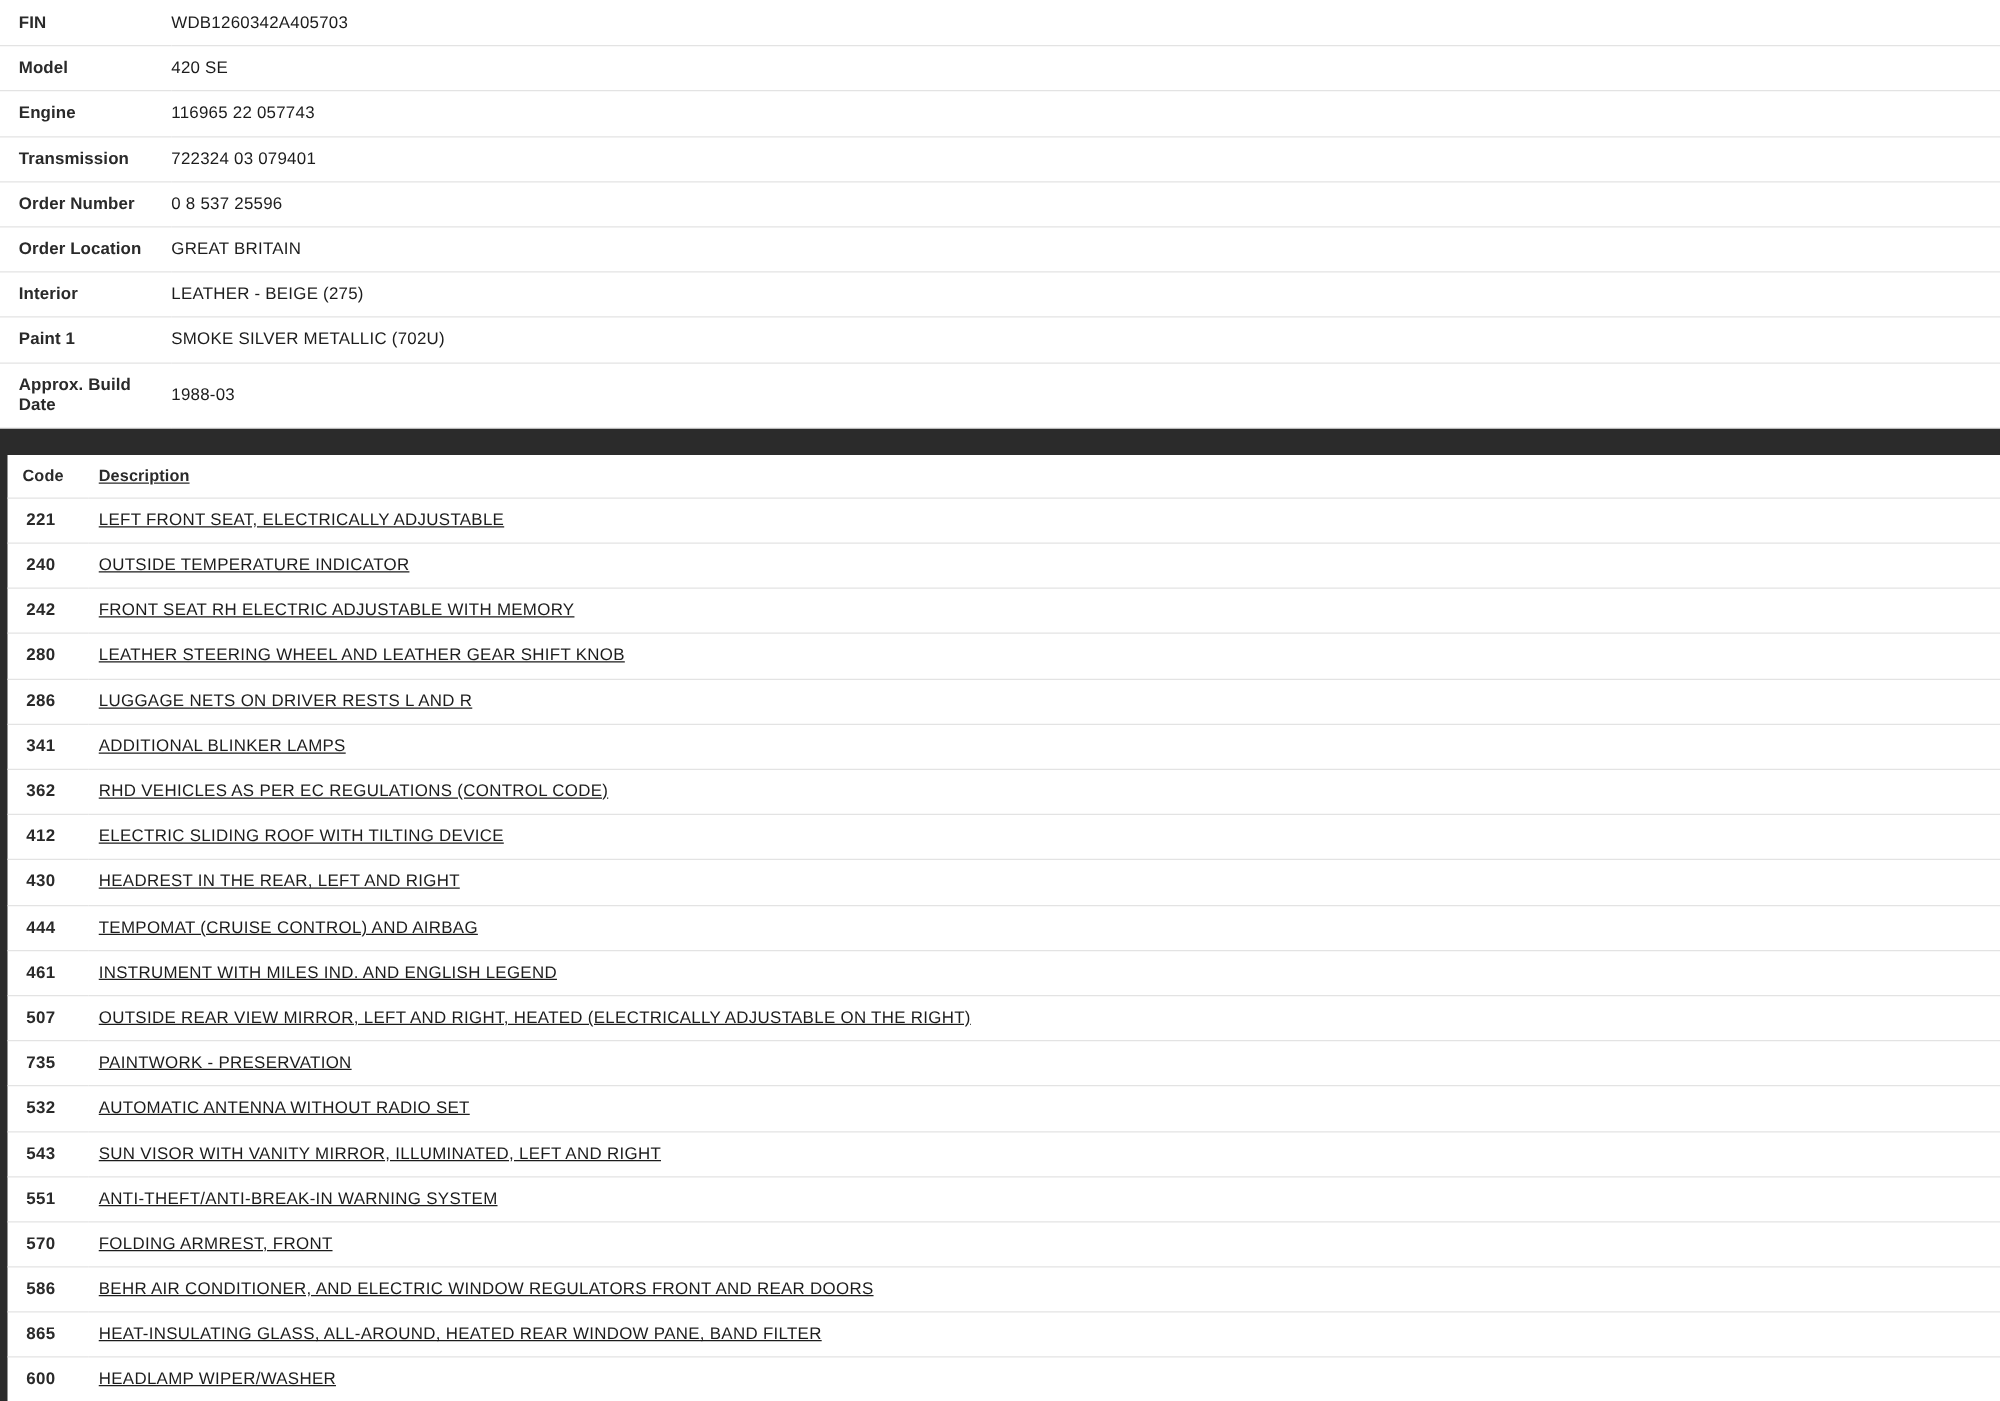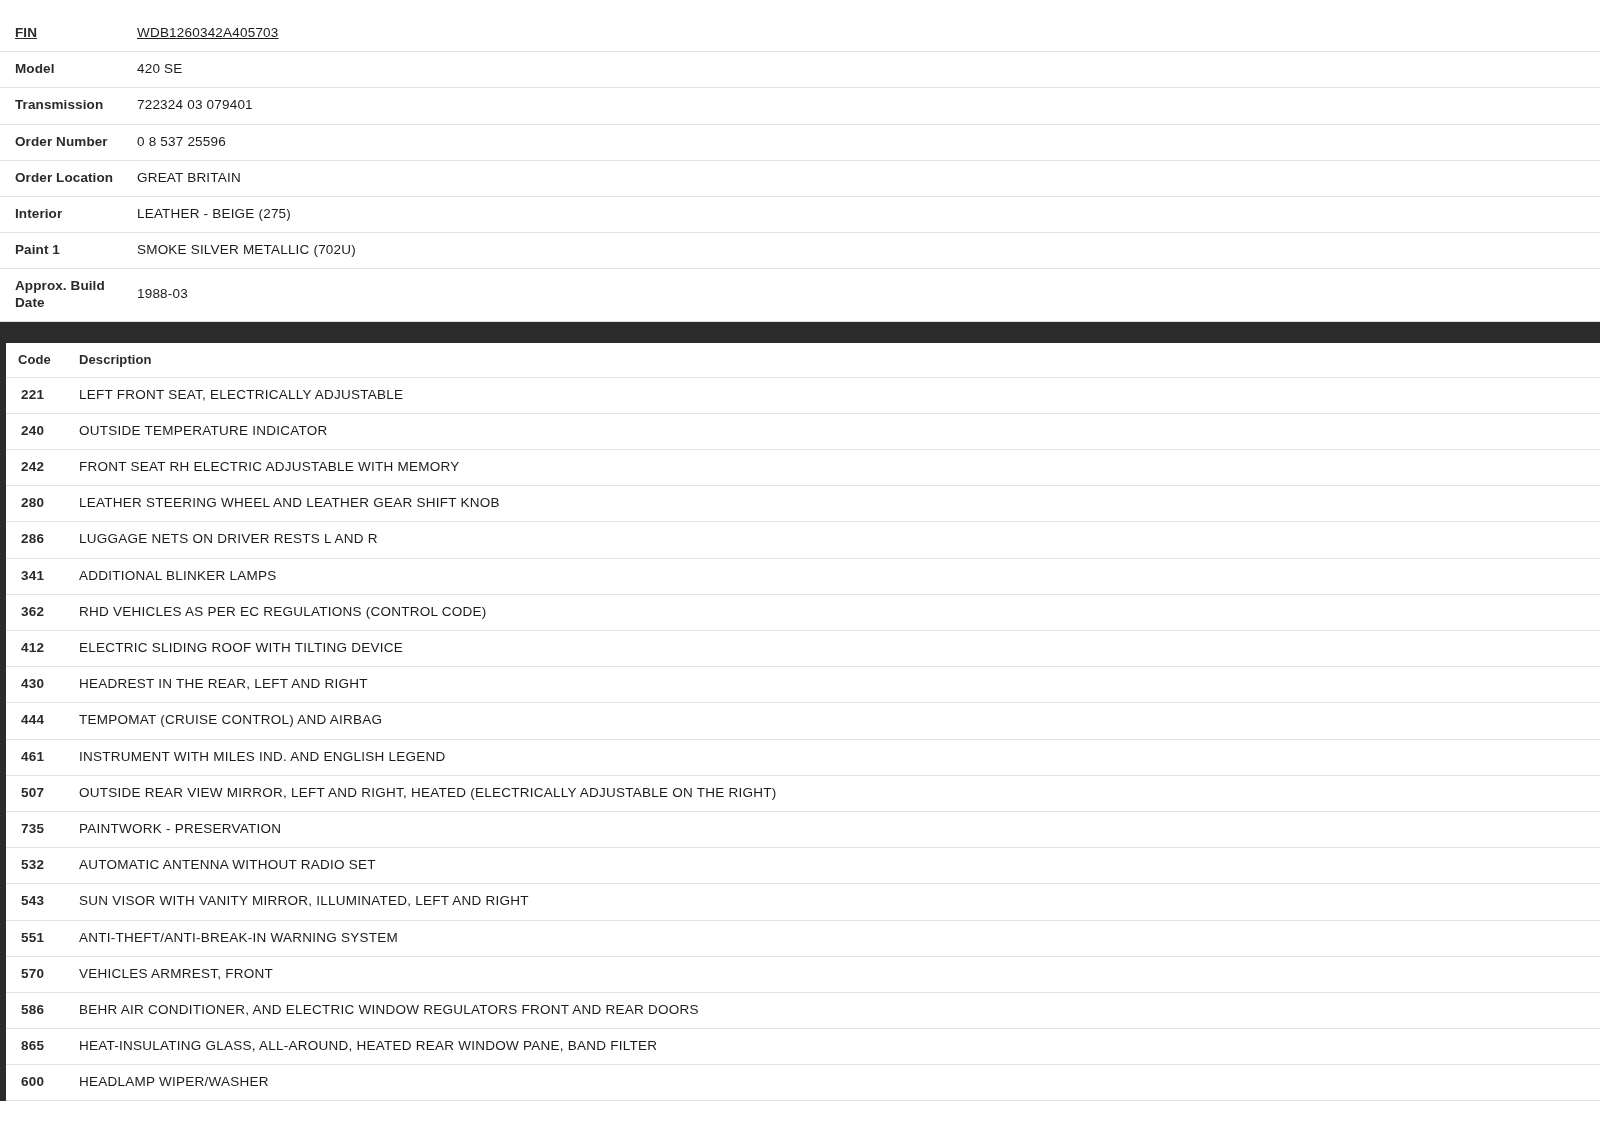--- a/index.html
+++ b/index.html
@@ -39,21 +39,21 @@
     font-weight: bold;
     color: #2a2a2a;
     letter-spacing: 0.1px;
   }
   .spec-table td.value {
     padding-left: 0px;
     font-weight: normal;
     color: #1c1c1c;
     letter-spacing: 0.2px;
   }
-  .spec-table tr:first-child td { padding-top: 25px; text-decoration: underline; }
+  .spec-table tr:first-child td { padding-top: 10px; }
 
   
   .band {
     height: 21px;
     background: #2b2b2b;
     width: 100%;
   }
 
   
   .codes-wrap {
@@ -75,20 +75,21 @@
     letter-spacing: 0.1px;
   }
   .codes-table th.c-code,
   .codes-table td.c-code {
     width: 65px;
     padding-left: 12px;
   }
   .codes-table th.c-desc,
   .codes-table td.c-desc {
     padding-left: 8px;
+    text-decoration: underline;
   }
   .codes-table td {
     font-size: 13.5px;
     color: #1c1c1c;
     padding: 9px 0 10px 0;
     letter-spacing: 0.25px;
     line-height: 1.2;
     white-space: nowrap;
     overflow: hidden;
     text-overflow: ellipsis;
@@ -109,20 +110,24 @@
     <tbody>
       <tr>
         <td class="label">FIN</td>
         <td class="value">WDB1260342A405703</td>
       </tr>
       <tr>
         <td class="label">Model</td>
         <td class="value">420 SE</td>
       </tr>
       <tr>
+        <td class="label">Engine</td>
+        <td class="value">116965 22 057743</td>
+      </tr>
+      <tr>
         <td class="label">Transmission</td>
         <td class="value">722324 03 079401</td>
       </tr>
       <tr>
         <td class="label">Order Number</td>
         <td class="value">0 8 537 25596</td>
       </tr>
       <tr>
         <td class="label">Order Location</td>
         <td class="value">GREAT BRITAIN</td>
@@ -212,21 +217,21 @@
         <tr>
           <td class="c-code">543</td>
           <td class="c-desc">SUN VISOR WITH VANITY MIRROR, ILLUMINATED, LEFT AND RIGHT</td>
         </tr>
         <tr>
           <td class="c-code">551</td>
           <td class="c-desc">ANTI-THEFT/ANTI-BREAK-IN WARNING SYSTEM</td>
         </tr>
         <tr>
           <td class="c-code">570</td>
-          <td class="c-desc">VEHICLES ARMREST, FRONT</td>
+          <td class="c-desc">FOLDING ARMREST, FRONT</td>
         </tr>
         <tr>
           <td class="c-code">586</td>
           <td class="c-desc">BEHR AIR CONDITIONER, AND ELECTRIC WINDOW REGULATORS FRONT AND REAR DOORS</td>
         </tr>
         <tr>
           <td class="c-code">865</td>
           <td class="c-desc">HEAT-INSULATING GLASS, ALL-AROUND, HEATED REAR WINDOW PANE, BAND FILTER</td>
         </tr>
         <tr>

